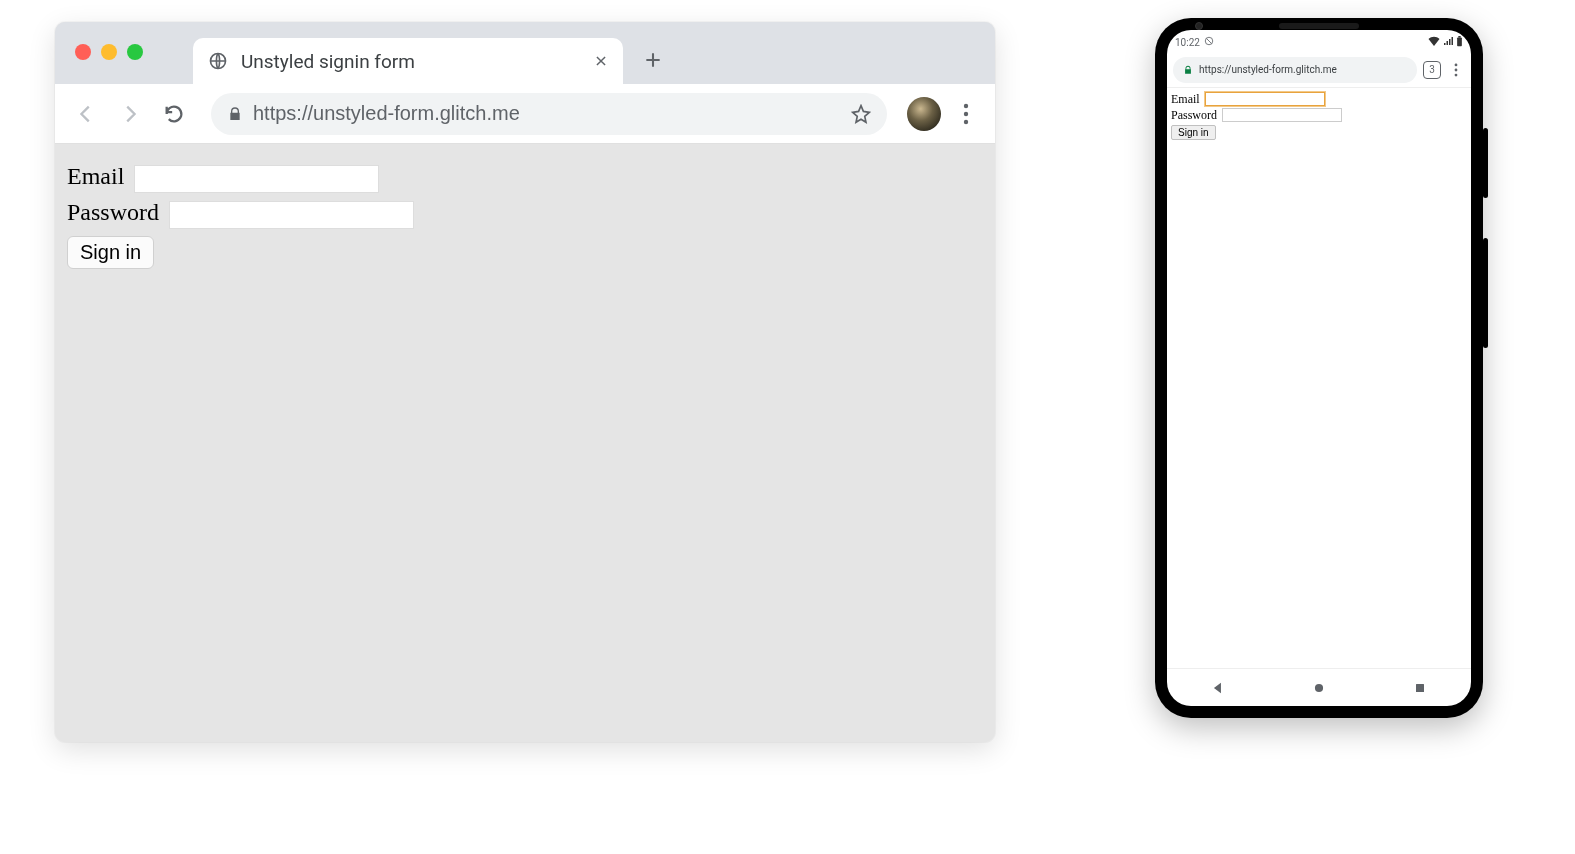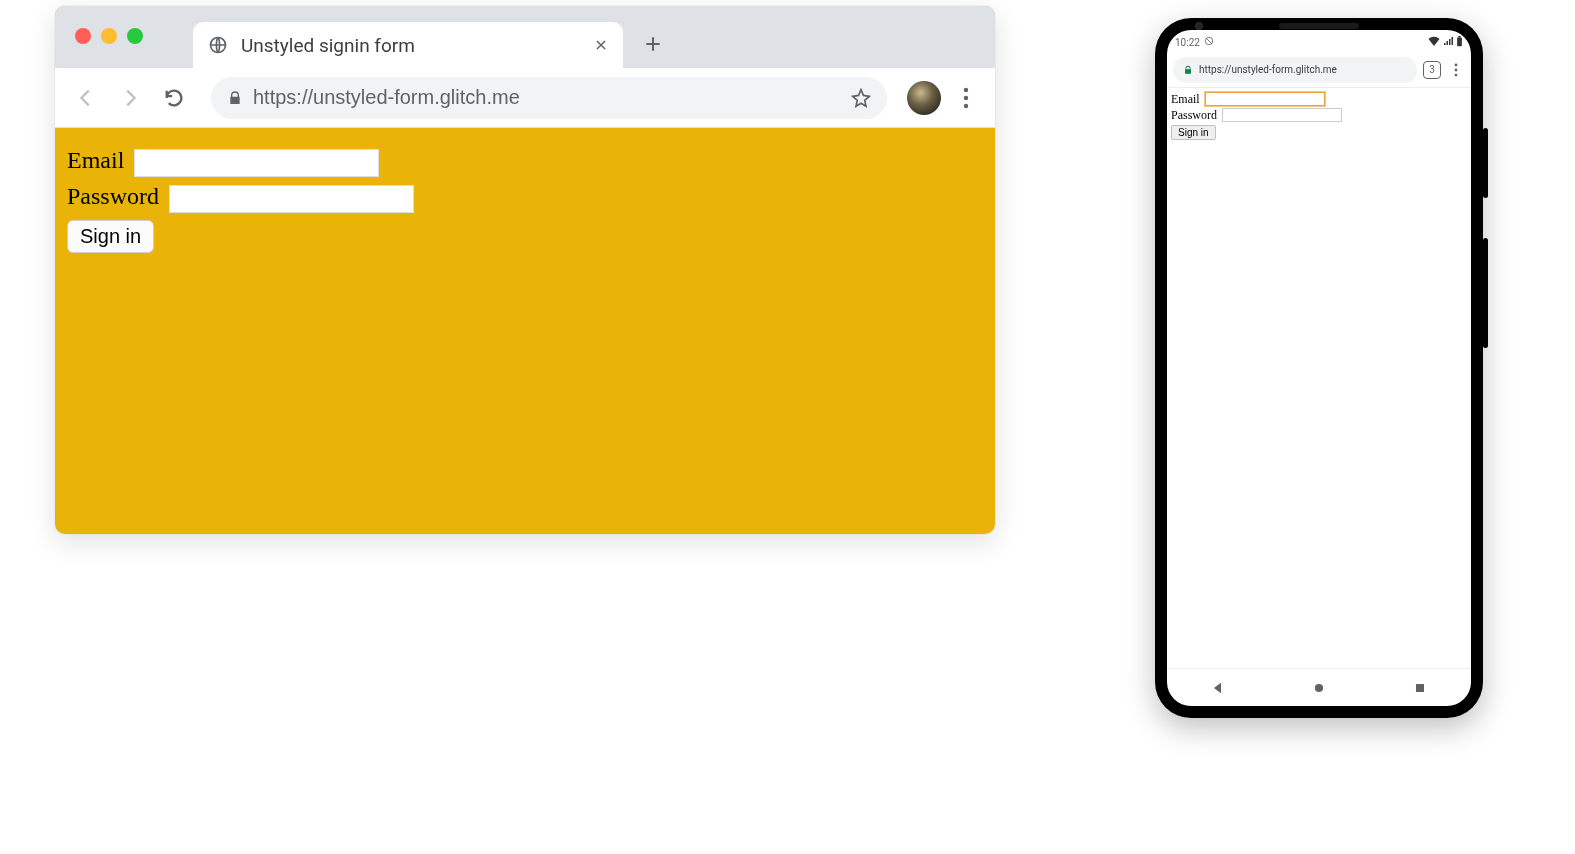--- a/index.html
+++ b/index.html
@@ -7,25 +7,25 @@
       background: #fff;
       font-family: -apple-system, BlinkMacSystemFont, "Segoe UI", Roboto, Arial, sans-serif;
       width: 1575px;
       height: 854px;
       position: relative;
     }
 
     
     .desktop-browser {
       position: absolute;
-      top: 6px;
+      top: 22px;
       left: 55px;
       width: 940px;
-      height: 528px;
-      background: #eab308;
+      height: 720px;
+      background: #e5e5e5;
       border-radius: 10px;
       box-shadow: 0 8px 28px rgba(0,0,0,.12), 0 0 0 1px rgba(0,0,0,.03);
       overflow: hidden;
     }
     .tab-strip {
       height: 62px;
       background: #dee1e6;
       display: flex;
       align-items: flex-end;
       padding-left: 18px;

